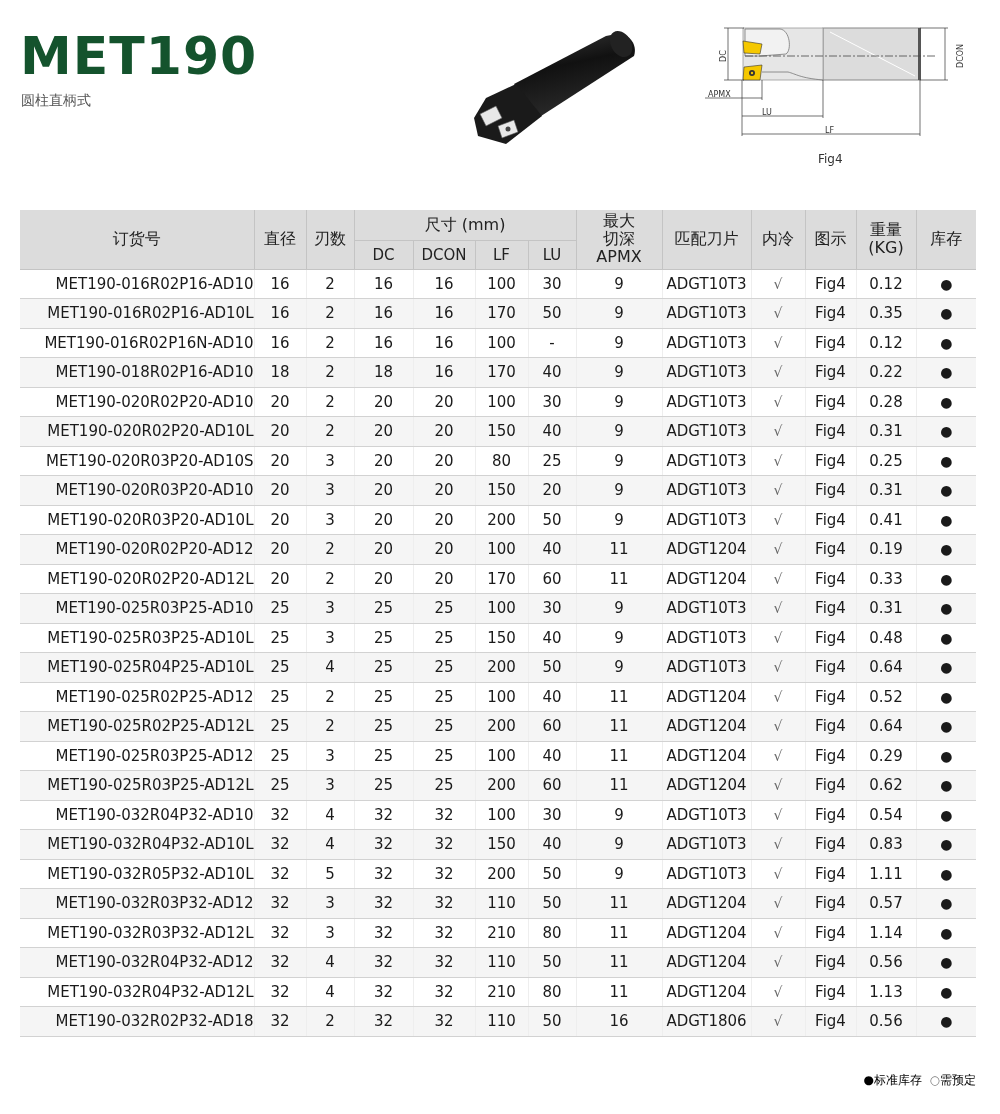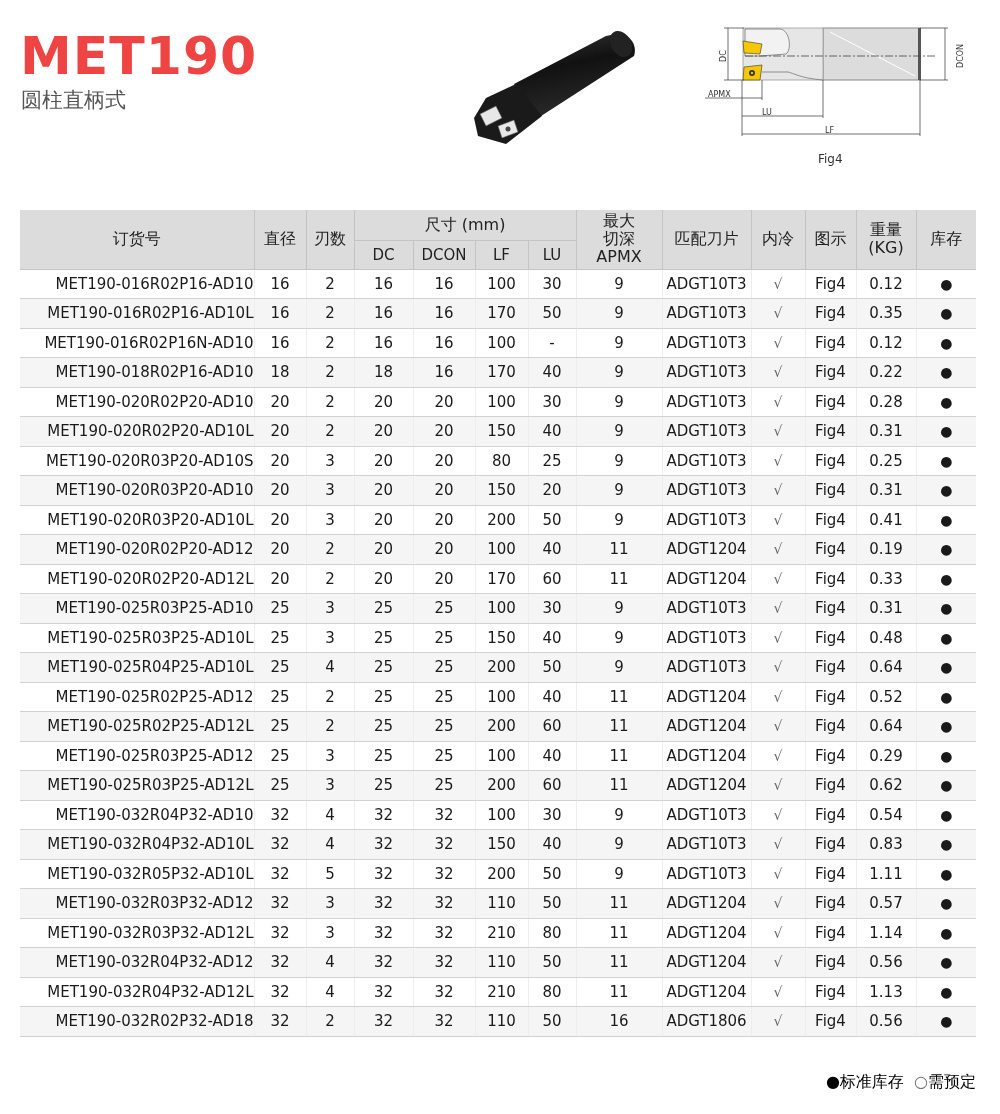--- a/index.html
+++ b/index.html
@@ -1,37 +1,37 @@
 <!DOCTYPE html>
 <html><head>
 <meta charset="utf-8">
 <style>
   html, body { margin: 0; padding: 0; background: #ffffff; }
   body { width: 1000px; height: 1114px; position: relative; overflow: hidden;
          font-family: "DejaVu Sans", "Liberation Sans", sans-serif; color: #1a1a1a; }
   .title { position: absolute; left: 20px; top: 24px; font-size: 52px; font-weight: bold;
-           letter-spacing: 1px; color: #ef4444; font-family: "DejaVu Sans", sans-serif; line-height: 64px; }
-  .subtitle { position: absolute; left: 21px; top: 88px; font-size: 21px; color: #555; line-height: 24px; }
+           letter-spacing: 1px; color: #14532d; font-family: "DejaVu Sans", sans-serif; line-height: 64px; }
+  .subtitle { position: absolute; left: 21px; top: 88px; font-size: 14px; color: #555; line-height: 24px; }
   .photo { position: absolute; left: 466px; top: 26px; width: 180px; height: 128px; }
   .diagram { position: absolute; left: 700px; top: 20px; width: 280px; height: 120px; }
   .fig-caption { position: absolute; left: 818px; top: 152px; font-size: 12px; color: #333; }
   table.spec { position: absolute; left: 20px; top: 210px; width: 956px; border-collapse: collapse;
                table-layout: fixed; font-size: 15px; }
   table.spec th { background: #dcdcdc; font-weight: normal; color: #222; font-size: 16px;
                   border-left: 1px solid #c4c4c4; border-bottom: 1px solid #c4c4c4; padding: 0; line-height: 18px; }
   table.spec th:first-child { border-left: none; }
   table.spec th.sub { font-size: 15px; }
   table.spec th.first-in-sub { border-left: 1px solid #c4c4c4; }
   table.spec td { height: 28.5px; padding: 0; text-align: center; border-bottom: 1.5px solid #d2d2d2;
                   border-left: 1px solid #eeeeee; white-space: nowrap; }
   table.spec td:first-child { text-align: right; padding-left: 12px; border-left: none; }
   table.spec tr:nth-child(even) td { background: #f5f5f5; }
   table.spec td.check { color: #666; font-size: 14px; }
   table.spec td.dot { font-size: 14px; }
-  .legend { position: absolute; right: 24px; top: 1072px; font-size: 16px; color: #000; }
+  .legend { position: absolute; right: 24px; top: 1072px; font-size: 12px; color: #000; }
   .legend span { display: inline-block; }
 </style>
 </head>
 <body>
 
 <div class="title">MET190</div>
 <div class="subtitle">圆柱直柄式</div>
 
 <svg class="photo" viewBox="0 0 180 128">
   <defs>

